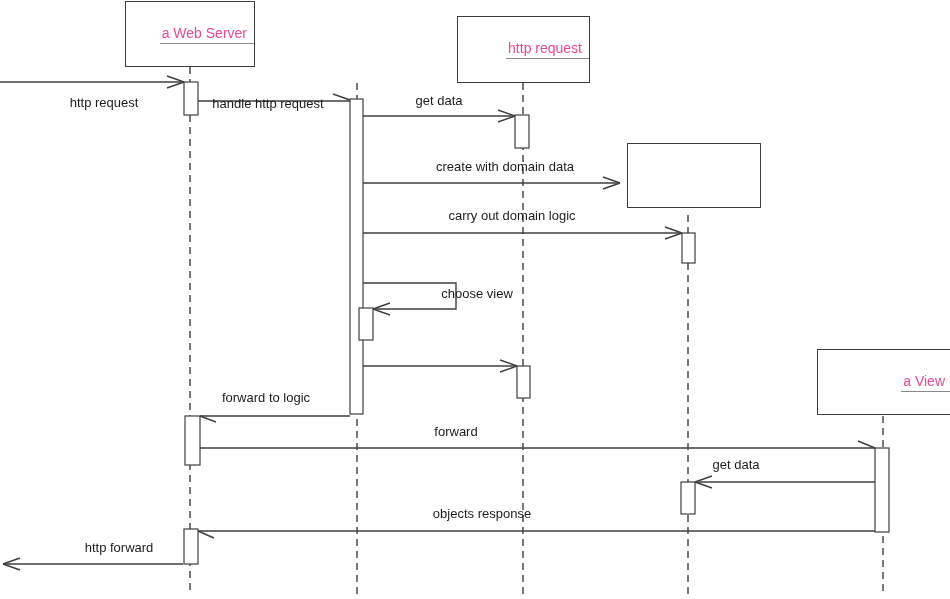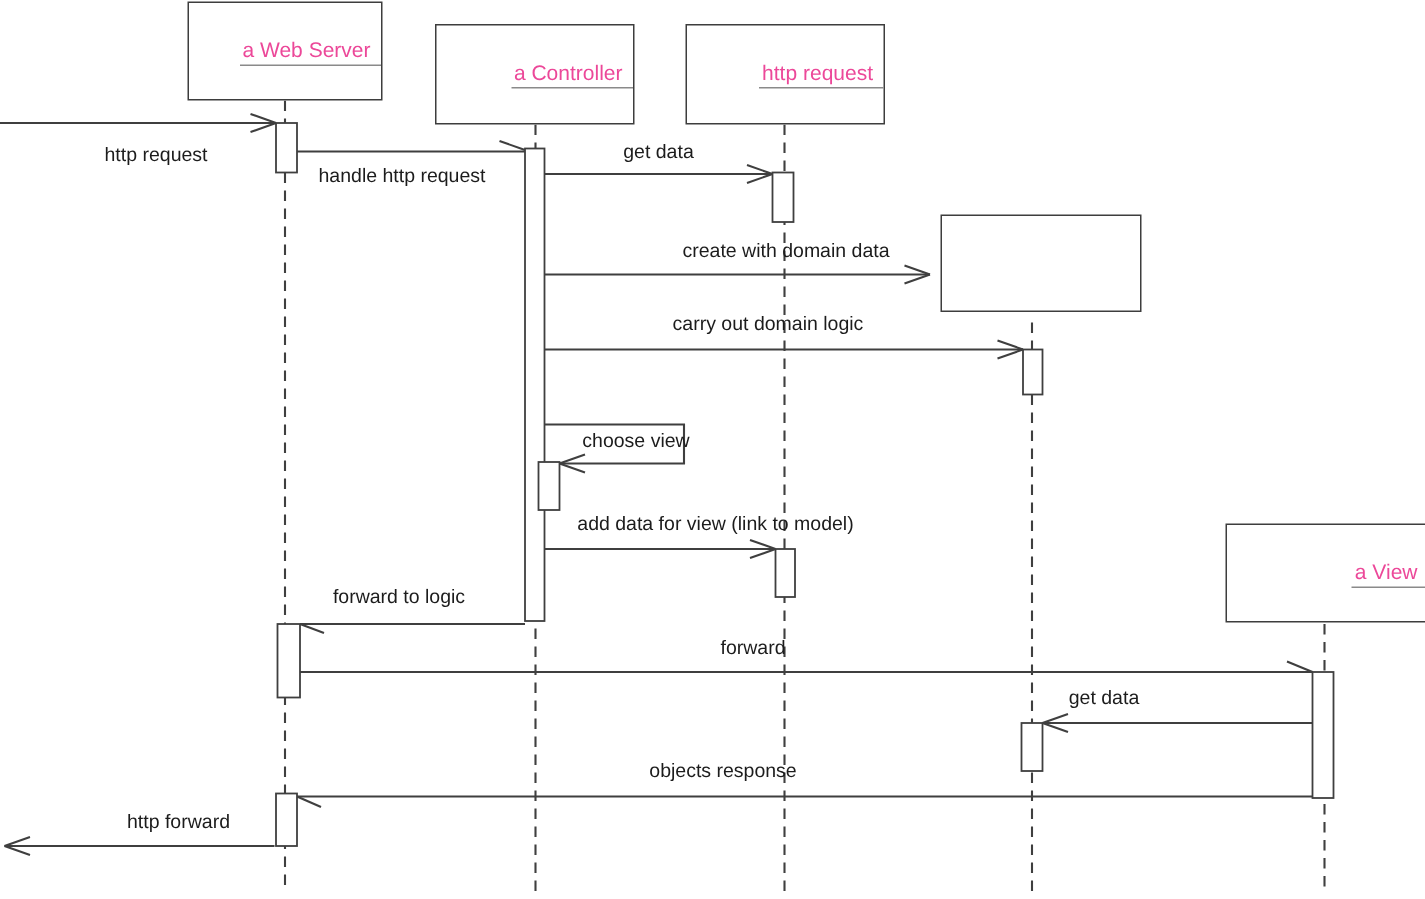--- a/index.html
+++ b/index.html
@@ -124,40 +124,36 @@
         <rect x="681" y="482" width="14" height="32"></rect>
         <rect x="184" y="529" width="14" height="35"></rect>
       </g>
     </g>
   </svg>
 
   <div class="obj-box" style="left:125px;top:1px;width:130px;height:66px">
     <span class="u">a Web Server</span>
   </div>
 
-  <div class="obj-box" style="left:290px;top:16px;width:133px;height:67px">
-    <span class="u">a Controller</span>
-  </div>
 
   <div class="obj-box" style="left:457px;top:16px;width:133px;height:67px">
     <span class="u">http request</span>
   </div>
 
   <div class="obj-box" style="left:627px;top:143px;width:134px;height:65px"></div>
 
   <div class="obj-box" style="left:817px;top:349px;width:136px;height:66px">
     <span class="u">a View</span>
   </div>
 
   <div class="msg-label" style="left:104px;top:95px">http request</div>
-  <div class="msg-label" style="left:268px;top:109px">handle http request</div>
+  <div class="msg-label" style="left:268px;top:96px">handle http request</div>
   <div class="msg-label" style="left:439px;top:93px">get data</div>
-  <div class="msg-label" style="left:524px;top:159px">create with domain data</div>
+  <div class="msg-label" style="left:505px;top:159px">create with domain data</div>
   <div class="msg-label" style="left:512px;top:208px">carry out domain logic</div>
-  <div class="msg-label" style="left:424px;top:286px">choose view</div>
-  <div class="msg-label" style="left:477px;top:341px">add data for view (link to model)</div>
+  <div class="msg-label" style="left:477px;top:286px">choose view</div>
   <div class="msg-label" style="left:266px;top:390px">forward to logic</div>
-  <div class="msg-label" style="left:502px;top:424px">forward</div>
+  <div class="msg-label" style="left:456px;top:424px">forward</div>
   <div class="msg-label" style="left:736px;top:457px">get data</div>
   <div class="msg-label" style="left:482px;top:506px">objects response</div>
   <div class="msg-label" style="left:119px;top:540px">http forward</div>
 
 </div>
 
 </body></html>

